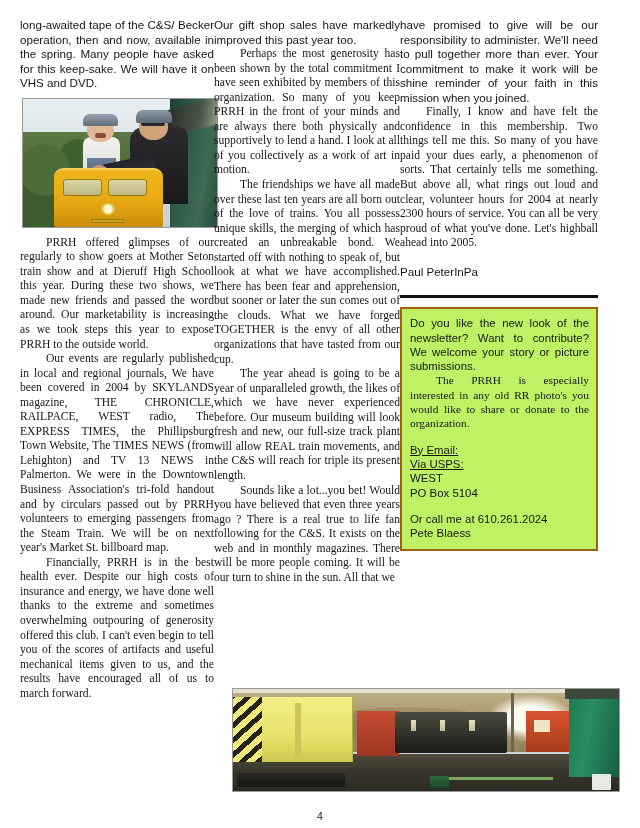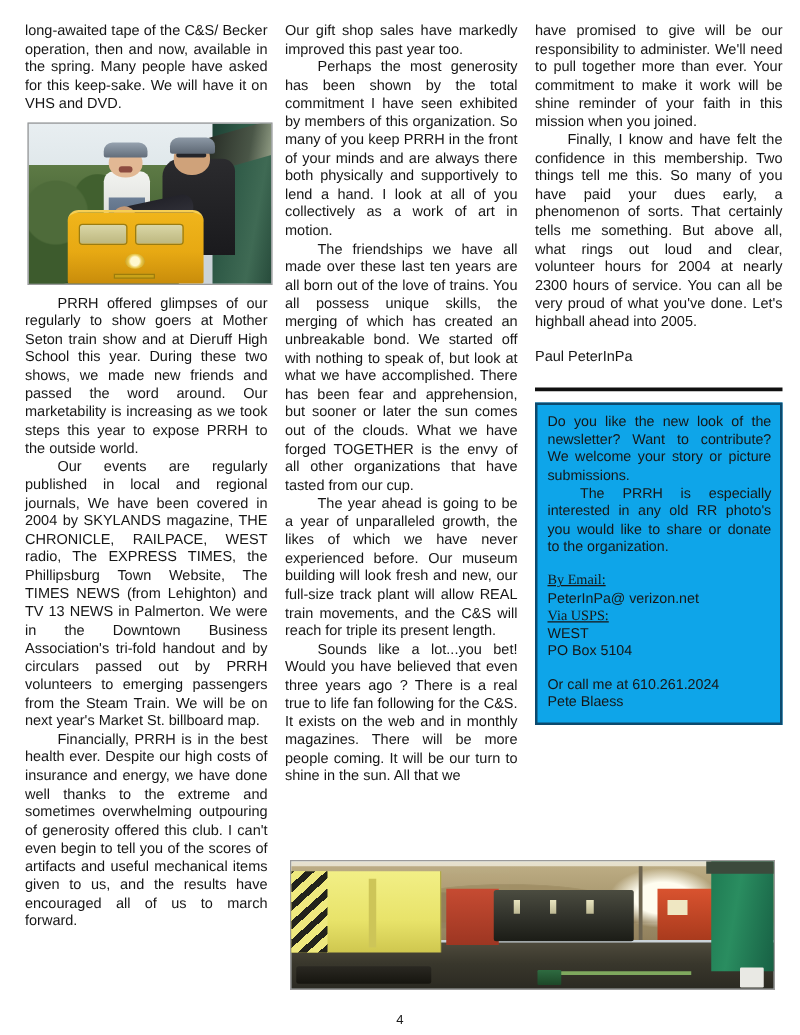--- a/index.html
+++ b/index.html
@@ -14,42 +14,41 @@
     position: relative;
     overflow: hidden;
   }
   .page {
     position: absolute;
     inset: 0;
     padding: 18px 20px 0 20px;
   }
   .columns {
     display: flex;
-    gap: 14px;
     height: 648px;
   }
   .col {
     width: 194px;
     flex: 0 0 194px;
     position: relative;
   }
   .col.mid { width: 186px; flex: 0 0 186px; }
   .col.right { width: 198px; flex: 0 0 198px; }
 
   p {
     margin: 0;
     font-size: 11.6px;
     line-height: 14.55px;
     text-align: justify;
     text-justify: inter-word;
     -webkit-hyphens: auto;
     hyphens: auto;
     color: #161616;
   }
-  p.indent { text-indent: 26px; }
+  p.indent { text-indent: 26px; font-family: Liberation Serif, serif; }
   p.sig { text-align: left; text-indent: 0; margin-top: 14px; }
 
   
   .photo {
     position: relative;
     overflow: hidden;
     border: 1px solid #9a9a9a;
     background: #cbd3d8;
   }
   .photo-top {
@@ -260,35 +259,34 @@
     background: #6d6450;
   }
 
   
   .rule {
     height: 3px;
     background: #101010;
     margin: 16px 0 9px 0;
   }
   .box {
-    border: 2px solid #0c4a6e;
-    background: #0ea5e9;
+    border: 2px solid #a16207;
+    background: #bef264;
     padding: 7px 7px 9px 8px;
   }
   .box p {
     font-size: 11.4px;
     line-height: 14.3px;
     text-align: justify;
     color: #161616;
   }
   .box .lbl {
     text-decoration: underline;
     text-align: left;
     text-indent: 0;
-    font-family: Liberation Serif, serif;
   }
   .box .plain {
     text-align: left;
     text-indent: 0;
   }
   .gap { height: 12px; }
 
   .pagenum {
     position: absolute;
     left: 0; right: 0;
@@ -352,21 +350,20 @@
       <p class="indent">Finally, I know and have felt the confidence in this membership. Two things tell me this. So many of you have paid your dues early, a phenomenon of sorts. That certainly tells me something. But above all, what rings out loud and clear, volunteer hours for 2004 at nearly 2300 hours of service. You can all be very proud of what you've done. Let's highball ahead into 2005.</p>
       <p class="sig">Paul PeterInPa</p>
 
       <div class="rule"></div>
 
       <div class="box">
         <p>Do you like the new look of the newsletter? Want to contribute? We welcome your story or picture submissions.</p>
         <p class="indent">The PRRH is especially interested in any old RR photo's you would like to share or donate to the organization.</p>
         <div class="gap"></div>
         <p class="lbl">By Email:</p>
-        <p class="plain">PeterInPa@ verizon.net</p>
         <p class="lbl">Via USPS:</p>
         <p class="plain">WEST</p>
         <p class="plain">PO Box 5104</p>
         <div class="gap"></div>
         <p class="plain">Or call me at 610.261.2024</p>
         <p class="plain">Pete Blaess</p>
       </div>
     </div>
   </div>
 

